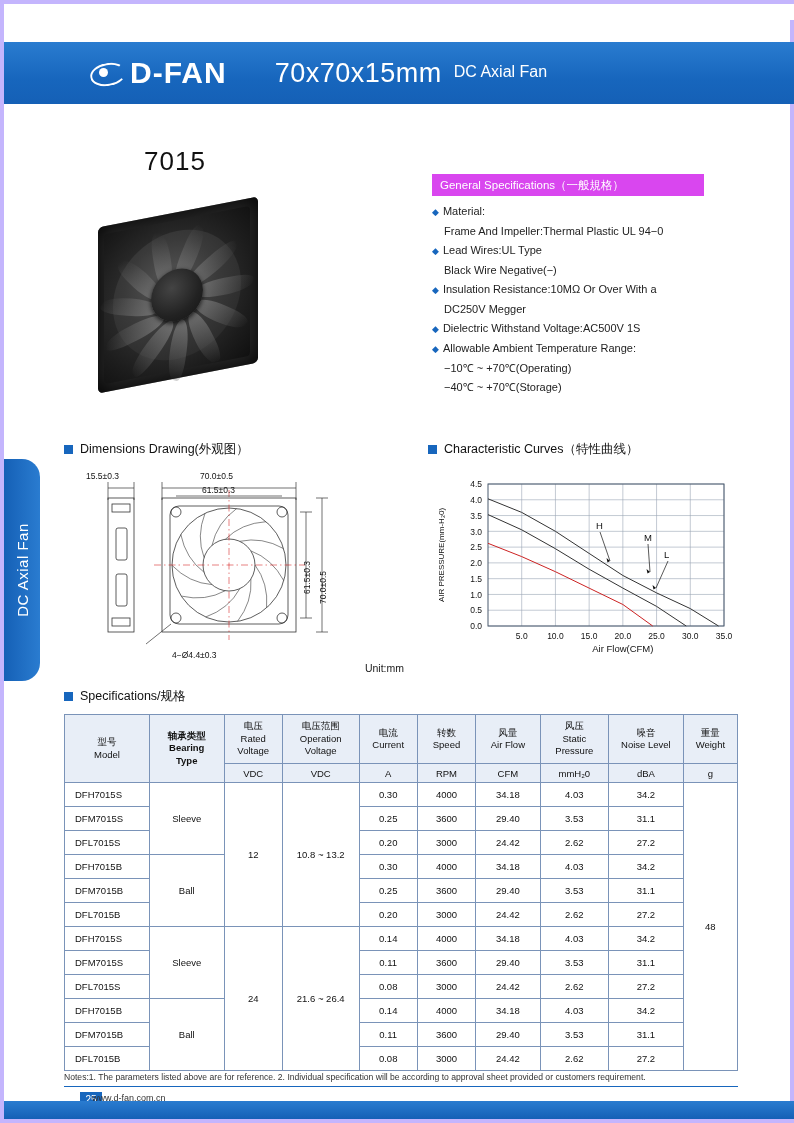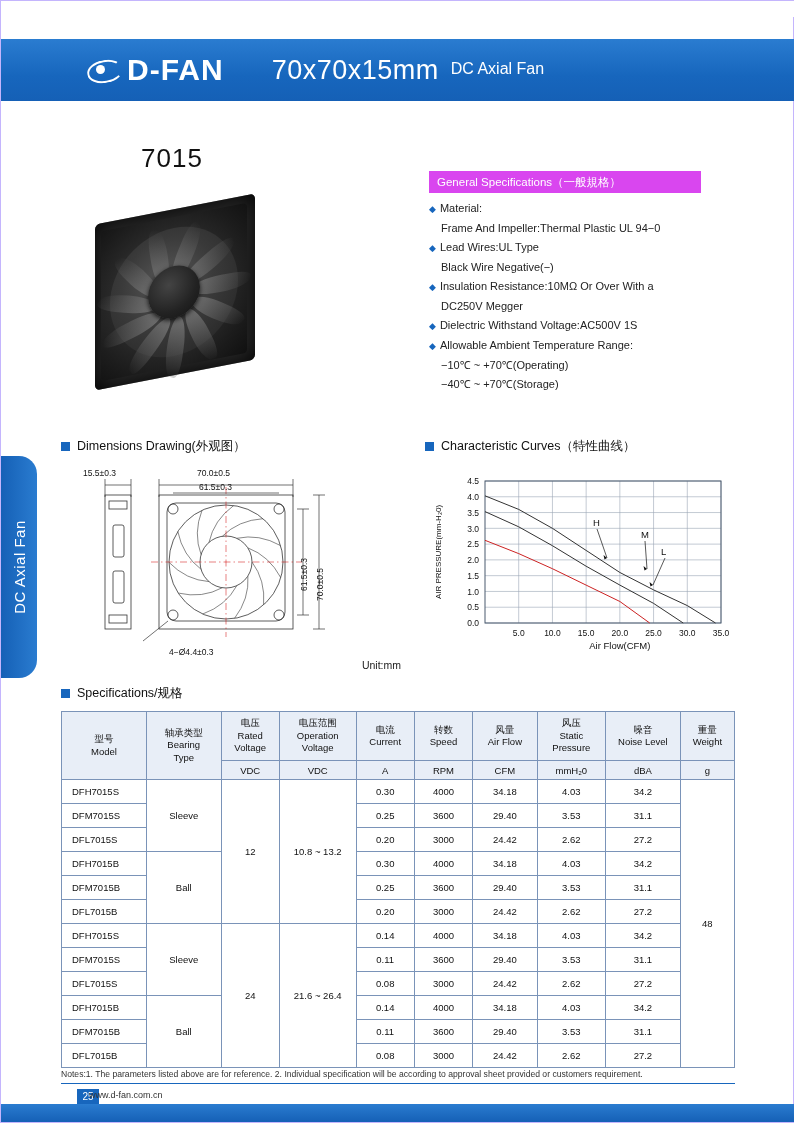--- a/index.html
+++ b/index.html
@@ -6,21 +6,21 @@
   body {
     width:794px; height:1123px;
     font-family:"Liberation Sans", sans-serif;
     background:#ffffff;
     color:#1a1a1a;
     position:relative;
     overflow:hidden;
   }
   .page {
     position:absolute; inset:0;
-    border:1px solid #c4b5fd;
+    border:4px solid #c4b5fd;
     box-sizing:border-box;
   }
 
   
   .header {
     position:absolute; left:0; top:38px; width:794px; height:62px;
     background:#1f6fc4;
     background:linear-gradient(180deg,#2a7cd0 0%,#1766bd 60%,#1560b6 100%);
     display:flex; align-items:center;
   }
@@ -358,21 +358,21 @@
       </svg>
   </div>
 
   <table class="spec-table">
     <thead>
       <tr id="thead-row">
           <th class="hcell" rowspan="2" style="width: 82px;">
             <div>型号</div>
             <div>Model</div>
           </th>
-          <th class="hcell" rowspan="2" style="width: 72px;">
+          <th class="hcell" rowspan="2" style="width: 72px; font-weight: bold;">
             <div>轴承类型</div>
             <div>Bearing</div>
             <div>Type</div>
           </th>
           <th class="hcell" style="width: 56px;">
             <div>电压</div>
             <div>Rated</div>
             <div>Voltage</div>
           </th>
           <th class="hcell" style="width: 74px;">

